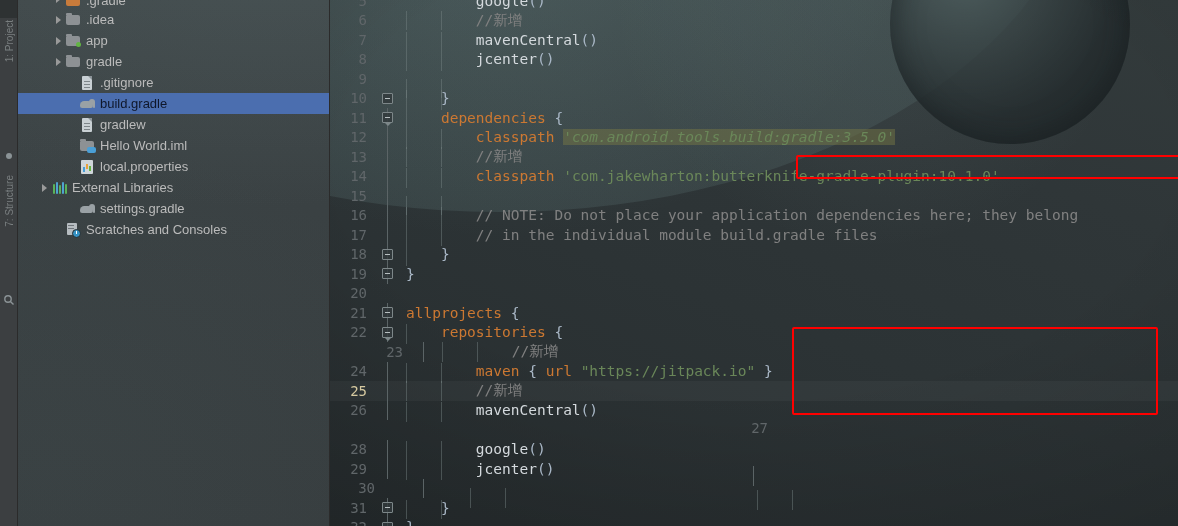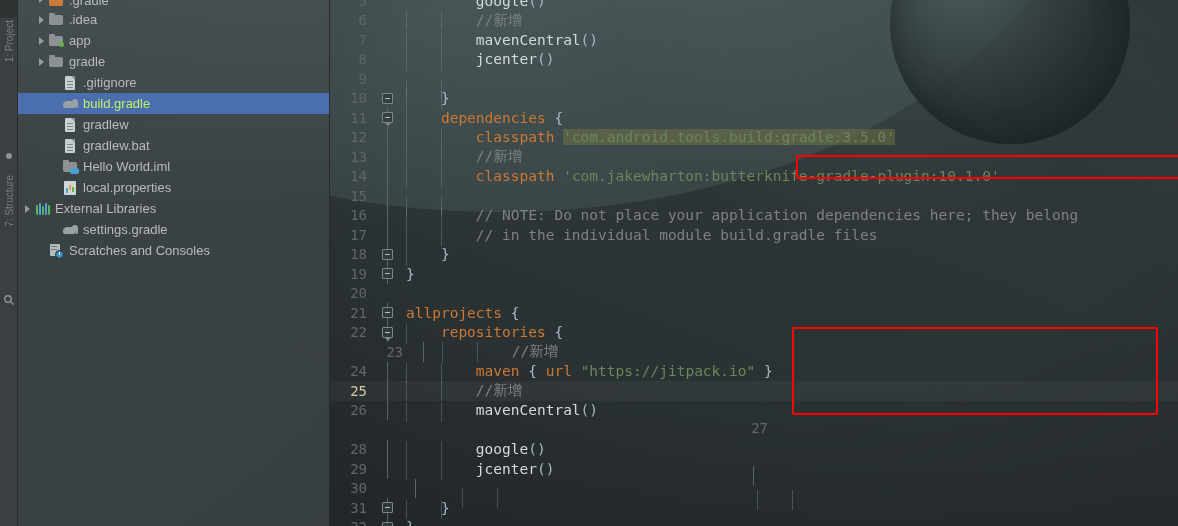--- a/index.html
+++ b/index.html
@@ -61,25 +61,25 @@
     pointer-events: none;
   }
   .tree { position: relative; z-index: 2; padding-top: 0px; }
   .tree-row {
     height: 21px;
     display: flex;
     align-items: center;
     font-size: 13px;
     color: #bbbbbb;
     white-space: nowrap;
-    padding-left: 2px;
+    padding-left: 19px;
     position: relative;
   }
   .tree-row.cut-top { height: 9px; overflow: hidden; align-items: flex-end; }
-  .tree-row.selected { background: #4b6eaf; color: #bef264; }
+  .tree-row.selected { background: #4b6eaf; color: #0f172a; }
   .arrow {
     width: 14px; height: 21px; flex: 0 0 14px;
     display: flex; align-items: center; justify-content: center;
   }
   .arrow.has::after {
     content: "";
     border-left: 5px solid #9a9a9a;
     border-top: 4px solid transparent;
     border-bottom: 4px solid transparent;
   }
@@ -201,21 +201,21 @@
     border-left:4px solid transparent; border-right:4px solid transparent; border-top:4px solid #7d8789;
   }
 
   .code { flex: 1 1 auto; position: relative; padding-left: 6px; color: #a9b7c6; }
 
   .tok-kw     { color: #cc7832; }
   .tok-str    { color: #6a8759; }
   .tok-cmt    { color: #808080; }
   .tok-brace  { color: #a9b7c6; }
   .tok-ident  { color: #d4d9dd; }
-  .hl-search  { background: rgba(124,124,69,0.45); }
+  .hl-search  { background: rgba(124,124,69,0.45); font-style: italic; }
 
   
   .iguide { position:absolute; top:0; width:1px; height:19.5px; background: rgba(120,132,134,0.45); }
 
   
   .redbox {
     position: absolute;
     border: 2px solid #ff0000;
     border-radius: 2px;
     pointer-events: none;
@@ -294,27 +294,20 @@
             </span>
           </span>
           <span class="lbl">build.gradle</span>
         </div>
         <div class="tree-row">
           <span class="arrow" style="margin-left: 28px;"></span>
           <span class="ico">
             <span class="ic-file"></span>
           </span>
           <span class="lbl">gradlew</span>
-        </div>
-        <div class="tree-row">
-          <span class="arrow" style="margin-left: 28px;"></span>
-          <span class="ico">
-            <span class="ic-file"></span>
-          </span>
-          <span class="lbl">gradlew.bat</span>
         </div>
         <div class="tree-row">
           <span class="arrow" style="margin-left: 28px;"></span>
           <span class="ico">
             <span class="ic-folder java"></span>
           </span>
           <span class="lbl">Hello World.iml</span>
         </div>
         <div class="tree-row">
           <span class="arrow" style="margin-left: 28px;"></span>
@@ -385,21 +378,21 @@
         <div class="line" style="position: absolute; left: 0px; right: 0px; top: 283.5px;"><span class="lnum">20</span><span class="fold"></span><span class="code"><span class="codetext"></span></span></div>
         <div class="line" style="position: absolute; left: 0px; right: 0px; top: 303px;"><span class="lnum">21</span><span class="fold"><span class="vline"></span><span class="box"></span></span><span class="code"><span class="codetext"><span class="tok-kw">allprojects</span><span class="tok-brace"> </span><span class="tok-brace">{</span></span></span></div>
         <div class="line" style="position: absolute; left: 0px; right: 0px; top: 322.5px;"><span class="lnum">22</span><span class="fold"><span class="vline"></span><span class="box arrowdown"></span></span><span class="code"><span class="iguide" style="left:6px"></span><span class="codetext"><span class="tok-brace">    </span><span class="tok-kw">repositories</span><span class="tok-brace"> </span><span class="tok-brace">{</span></span></span></div>
         <div class="line" style="position: absolute; left: 0px; right: 0px; top: 342px; margin-left: 36px;"><span class="lnum">23</span><span class="fold"><span class="vline"></span></span><span class="code"><span class="iguide" style="left:6px"></span><span class="iguide" style="left:41px"></span><span class="codetext"><span class="tok-cmt">        //新增</span></span></span></div>
         <div class="line" style="position: absolute; left: 0px; right: 0px; top: 361.5px;"><span class="lnum">24</span><span class="fold"><span class="vline"></span></span><span class="code"><span class="iguide" style="left:6px"></span><span class="iguide" style="left:41px"></span><span class="codetext"><span class="tok-brace">        </span><span class="tok-kw">maven</span><span class="tok-brace"> </span><span class="tok-brace">{</span><span class="tok-brace"> </span><span class="tok-kw">url</span><span class="tok-brace"> </span><span class="tok-str">"https://jitpack.io"</span><span class="tok-brace"> </span><span class="tok-brace">}</span></span></span></div>
         <div class="line current" style="position: absolute; left: 0px; right: 0px; top: 381px;"><span class="lnum">25</span><span class="fold"><span class="vline"></span></span><span class="code"><span class="iguide" style="left:6px"></span><span class="iguide" style="left:41px"></span><span class="codetext"><span class="tok-cmt">        //新增</span></span></span></div>
         <div class="line" style="position: absolute; left: 0px; right: 0px; top: 400.5px;"><span class="lnum">26</span><span class="fold"><span class="vline"></span></span><span class="code"><span class="iguide" style="left:6px"></span><span class="iguide" style="left:41px"></span><span class="codetext"><span class="tok-brace">        </span><span class="tok-ident">mavenCentral</span><span class="tok-brace">(</span><span class="tok-brace">)</span></span></span></div>
         <div class="line" style="position: absolute; left: 0px; right: 0px; top: 420px; flex-direction: column;"><span class="lnum">27</span><span class="fold"><span class="vline"></span></span><span class="code"><span class="iguide" style="left:6px"></span><span class="iguide" style="left:41px"></span><span class="codetext"></span></span></div>
         <div class="line" style="position: absolute; left: 0px; right: 0px; top: 439.5px;"><span class="lnum">28</span><span class="fold"><span class="vline"></span></span><span class="code"><span class="iguide" style="left:6px"></span><span class="iguide" style="left:41px"></span><span class="codetext"><span class="tok-brace">        </span><span class="tok-ident">google</span><span class="tok-brace">(</span><span class="tok-brace">)</span></span></span></div>
         <div class="line" style="position: absolute; left: 0px; right: 0px; top: 459px;"><span class="lnum">29</span><span class="fold"><span class="vline"></span></span><span class="code"><span class="iguide" style="left:6px"></span><span class="iguide" style="left:41px"></span><span class="codetext"><span class="tok-brace">        </span><span class="tok-ident">jcenter</span><span class="tok-brace">(</span><span class="tok-brace">)</span></span></span></div>
-        <div class="line" style="position: absolute; left: 0px; right: 0px; top: 478.5px; gap: 28px;"><span class="lnum">30</span><span class="fold"><span class="vline"></span></span><span class="code"><span class="iguide" style="left:6px"></span><span class="iguide" style="left:41px"></span><span class="codetext"></span></span></div>
+        <div class="line" style="position: absolute; left: 8px; right: 0px; top: 478.5px; gap: 28px;"><span class="lnum">30</span><span class="fold"><span class="vline"></span></span><span class="code"><span class="iguide" style="left:6px"></span><span class="iguide" style="left:41px"></span><span class="codetext"></span></span></div>
         <div class="line" style="position: absolute; left: 0px; right: 0px; top: 498px;"><span class="lnum">31</span><span class="fold"><span class="vline"></span><span class="box"></span></span><span class="code"><span class="iguide" style="left:6px"></span><span class="iguide" style="left:41px"></span><span class="codetext"><span class="tok-brace">    </span><span class="tok-brace">}</span></span></span></div>
         <div class="line" style="position: absolute; left: 0px; right: 0px; top: 517.5px;"><span class="lnum">32</span><span class="fold"><span class="vline"></span><span class="box"></span></span><span class="code"><span class="codetext"><span class="tok-brace">}</span></span></span></div>
       </div>
     <div class="redbox" id="redbox-1"></div>
     <div class="redbox" id="redbox-2"></div>
   </div>
 
 </div>
 
 </body></html>

